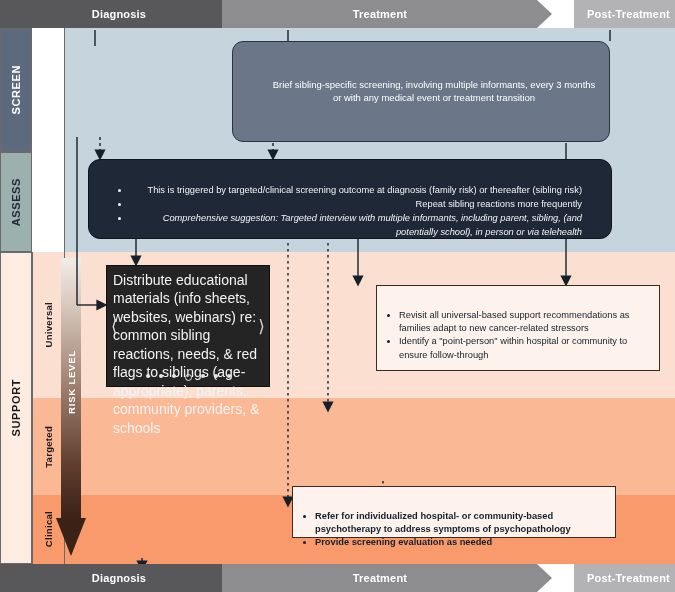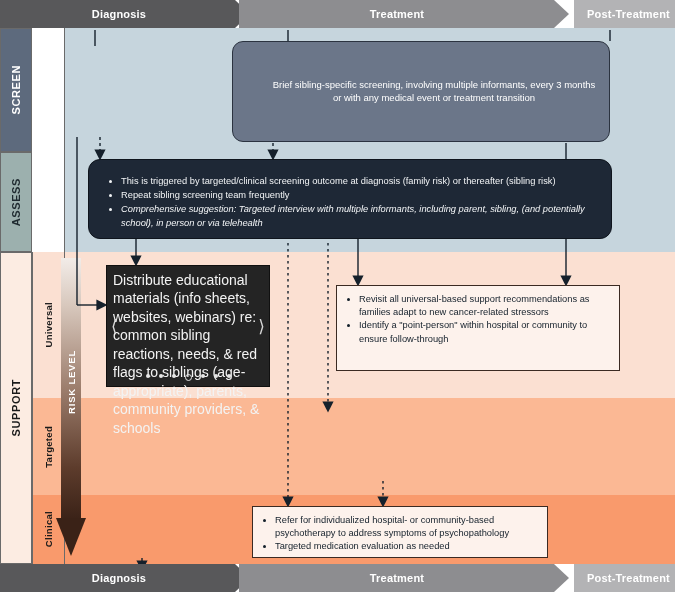--- a/index.html
+++ b/index.html
@@ -4,21 +4,21 @@
 <style>
   html,body{margin:0;padding:0;background:#ffffff;}
   body{font-family:"Liberation Sans",sans-serif;}
   #stage{position:relative;width:675px;height:592px;overflow:hidden;background:#ffffff;}
 
   
   .ribbon{position:absolute;left:0;width:675px;height:28px;}
   .ribbon .seg{position:absolute;top:0;height:28px;display:flex;align-items:center;justify-content:center;
                color:#ffffff;font-size:11px;font-weight:bold;letter-spacing:.2px;}
   .seg-dx{left:0;width:250px;background:#58585a;clip-path:polygon(0 0,235px 0,250px 50%,235px 100%,0 100%);}
-  .seg-tx{left:239px;width:330px;background:#8d8d90;clip-path:polygon(0 0,315px 0,330px 50%,315px 100%,0 100%);}
+  .seg-tx{left:222px;width:330px;background:#8d8d90;clip-path:polygon(0 0,315px 0,330px 50%,315px 100%,0 100%);}
   .seg-px{left:558px;width:117px;background:#b3b3b5;clip-path:polygon(0 0,102px 0,117px 50%,102px 100%,0 100%);margin-left:16px;}
   .seg-dx span{margin-right:12px;}
   .seg-tx span{margin-right:14px;}
   .seg-px span{margin-right:8px;}
 
   
   .rail{position:absolute;left:0;width:32px;display:flex;align-items:center;justify-content:center;
         border:1px solid #6a6a6a;box-sizing:border-box;}
   .rail span{writing-mode:vertical-rl;transform:rotate(180deg);font-size:11px;font-weight:bold;letter-spacing:.6px;}
 
@@ -56,45 +56,45 @@
   
   .rbox{position:absolute;background:#6b7689;border:1.5px solid #2b3340;border-radius:11px;
         color:#ffffff;display:flex;align-items:center;justify-content:center;text-align:center;
         font-size:9.5px;line-height:1.35;padding:6px 10px;box-sizing:border-box;}
   #box-family{left:44px;top:46px;width:112px;height:90px;}
   #box-sibling{left:232px;top:41px;width:378px;height:101px;padding-left:36px;}
 
   
   #box-assess{position:absolute;left:88px;top:159px;width:524px;height:80px;background:#1e2836;
      border:1.5px solid #0f151d;border-radius:12px;box-sizing:border-box;padding:7px 12px 6px 10px;}
-  #box-assess ul{margin:8px;padding:0 0 0 14px;list-style:disc;}
+  #box-assess ul{margin:17px;padding:0 0 0 14px;list-style:disc;text-align:right;}
   #box-assess li{color:#f2f4f6;font-size:9.3px;line-height:1.42;margin-bottom:1px;}
   #box-assess li.em{font-style:italic;}
 
   
   #box-edu{position:absolute;left:106px;top:265px;width:164px;height:122px;background:#242424;
      border:1.5px solid #101010;box-sizing:border-box;padding:5px 6px;display:flex;flex-direction:column;
      align-items:center;justify-content:flex-start;}
   #box-edu .etxt{color:#f3f3f3;font-size:14px;line-height:1.32;text-align:left;}
   .carousel-arrow{position:absolute;top:50%;transform:translateY(-50%);color:#d7d7d7;font-size:17px;
      line-height:1;user-select:none;}
   .ca-left{left:4px;}
   .ca-right{right:4px;}
   .dots{position:absolute;left:0;bottom:5px;width:100%;display:flex;justify-content:center;gap:9px;}
   .dots i{width:4px;height:4px;border-radius:50%;background:#e6e6e6;display:block;}
   .dots i.hollow{background:transparent;border:1px solid #e6e6e6;width:5px;height:5px;}
 
   
-  .lbox{position:absolute;background:#fdf2ec;border:1.5px solid #3b2a22;box-sizing:border-box;padding:7px 10px 6px 6px;}
+  .lbox{position:absolute;background:#fdf2ec;border:1.5px solid #3b2a22;box-sizing:border-box;padding:23px 10px 6px 6px;margin-left:40px;}
   .lbox ul{margin:0;padding:0 0 0 16px;list-style:disc;}
   .lbox li{color:#14202b;font-size:9.3px;line-height:1.42;}
   .lbox li.em{font-style:italic;}
   #box-universal{left:336px;top:285px;width:284px;height:86px;}
   #box-targeted{left:307px;top:411px;width:313px;height:68px;}
-  #box-clinical{left:252px;top:506px;width:296px;height:52px;}
+  #box-clinical{left:252px;top:486px;width:324px;height:52px;font-weight:bold;}
 
   
   #wires{position:absolute;left:0;top:0;width:675px;height:592px;pointer-events:none;}
 </style>
 </head>
 <body>
 
 <div id="stage">
 
   <div class="ribbon" style="top:0;">
@@ -174,21 +174,21 @@
     <line x1="142" y1="558" x2="142" y2="566" stroke="#15202b" stroke-width="1.4" marker-end="url(#ah)"></line>
   </svg>
 
   <div class="rbox" id="box-sibling">
     <span>Brief sibling-specific screening, involving multiple informants, every 3 months or with any medical event or treatment transition</span>
   </div>
 
   <div id="box-assess">
     <ul>
       <li>This is triggered by targeted/clinical screening outcome at diagnosis (family risk) or thereafter (sibling risk)</li>
-      <li>Repeat sibling screening team frequently</li>
+      <li>Repeat sibling reactions more frequently</li>
       <li class="em">Comprehensive suggestion: Targeted interview with multiple informants, including parent, sibling, (and potentially school), in person or via telehealth</li>
     </ul>
   </div>
 
   <div id="box-edu">
     <div class="etxt">Distribute educational materials (info sheets, websites, webinars) re: common sibling reactions, needs, &amp; red flags to siblings (age-appropriate), parents, community providers, &amp; schools</div>
     <div class="carousel-arrow ca-left">⟨</div>
     <div class="carousel-arrow ca-right">⟩</div>
     <div class="dots">
       <i></i>
@@ -205,21 +205,21 @@
     <ul>
       <li>Revisit all universal-based support recommendations as families adapt to new cancer-related stressors</li>
       <li>Identify a "point-person" within hospital or community to ensure follow-through</li>
     </ul>
   </div>
 
 
   <div class="lbox" id="box-clinical">
     <ul>
       <li>Refer for individualized hospital- or community-based psychotherapy to address symptoms of psychopathology</li>
-      <li>Targeted medication evaluation as needed</li>
+      <li>Provide screening evaluation as needed</li>
     </ul>
   </div>
 
   <div class="ribbon" style="top:564px;">
     <div class="seg seg-dx">
       <span>Diagnosis</span>
     </div>
     <div class="seg seg-tx">
       <span>Treatment</span>
     </div>

